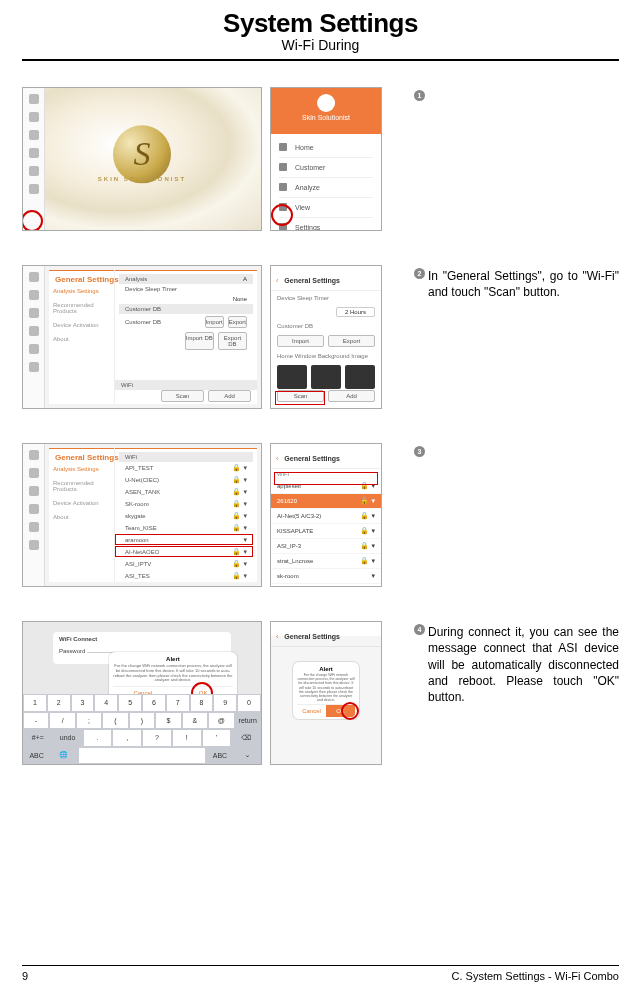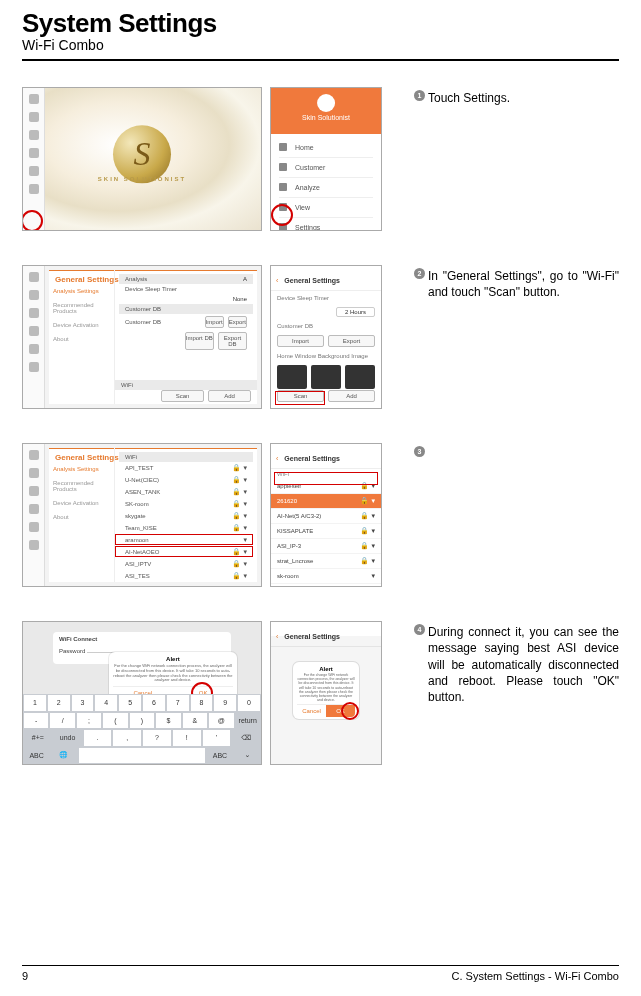--- a/index.html
+++ b/index.html
@@ -4,21 +4,21 @@
 <style>
   * { box-sizing: border-box; margin: 0; padding: 0; }
   html, body { width: 641px; height: 996px; }
   body {
     font-family: "Segoe UI", Arial, sans-serif;
     color: #000;
     background: #fff;
     padding: 8px 22px 0 22px;
     position: relative;
   }
-  .header { margin-bottom: 3px; }
+  .header { margin-bottom: 3px; text-align: center; }
   .title {
     font-size: 26px;
     font-weight: 700;
     letter-spacing: -0.5px;
   }
   .subtitle {
     font-size: 14px;
     font-weight: 400;
     margin-top: -2px;
   }
@@ -192,21 +192,21 @@
 
   .grey { background:#eaeaea; }
   .thumbs { display:flex; gap:4px; padding:2px 6px; }
   .thumbs div { width:36px; height:24px; background:#333; border-radius:2px; }
 </style>
 </head>
 <body>
 
 <div class="header">
   <h1 class="title">System Settings</h1>
-  <div class="subtitle">Wi-Fi Combo</div>
+  <div class="subtitle">Wi-Fi During</div>
 </div>
 <hr class="rule-top">
 
 <div class="step-row">
   <div class="screenshots">
     <div class="shot shot-lg">
       <div class="fake-satin"></div>
       <div class="fake-logo">S</div>
       <div class="fake-brand">SKIN SOLUTIONIST</div>
       <div class="fake-sidebar">
@@ -231,21 +231,20 @@
           <li><i></i><span>Analyze</span></li>
           <li><i></i><span>View</span></li>
           <li><i></i><span>Settings</span></li>
         </ul>
       </div>
       <div class="marker" style="left:0px; top:116px;"></div>
     </div>
   </div>
   <div class="step-text">
     <p><span class="step-num">1</span></p>
-    <span class="step-body">Touch Settings.</span>
   </div>
 </div>
 
 <div class="step-row">
   <div class="screenshots">
     <div class="shot shot-lg">
       <div class="fake-sidebar">
           <i></i>
           <i></i>
           <i></i>
@@ -527,21 +526,21 @@
               <span style="color:#e67a2e;">Cancel</span>
               <span class="ok">OK</span>
             </div>
         </div>
         <div class="marker" style="right:22px; top:80px; width:18px; height:18px;"></div>
       </div>
     </div>
   </div>
   <div class="step-text">
     <p><span class="step-num">4</span></p>
-    <span class="step-body">During connect it, you can see the  message saying best ASI device will be  automatically disconnected and reboot.  Please touch "OK" button.</span>
+    <span class="step-body">During connect it, you can see the  message connect that ASI device will be  automatically disconnected and reboot.  Please touch "OK" button.</span>
   </div>
 </div>
 
 <div class="footer">
   <hr class="rule-bottom">
   <div class="footer-row">
     <span>9</span>
     <span>C. System Settings - Wi-Fi Combo</span>
   </div>
 </div>

